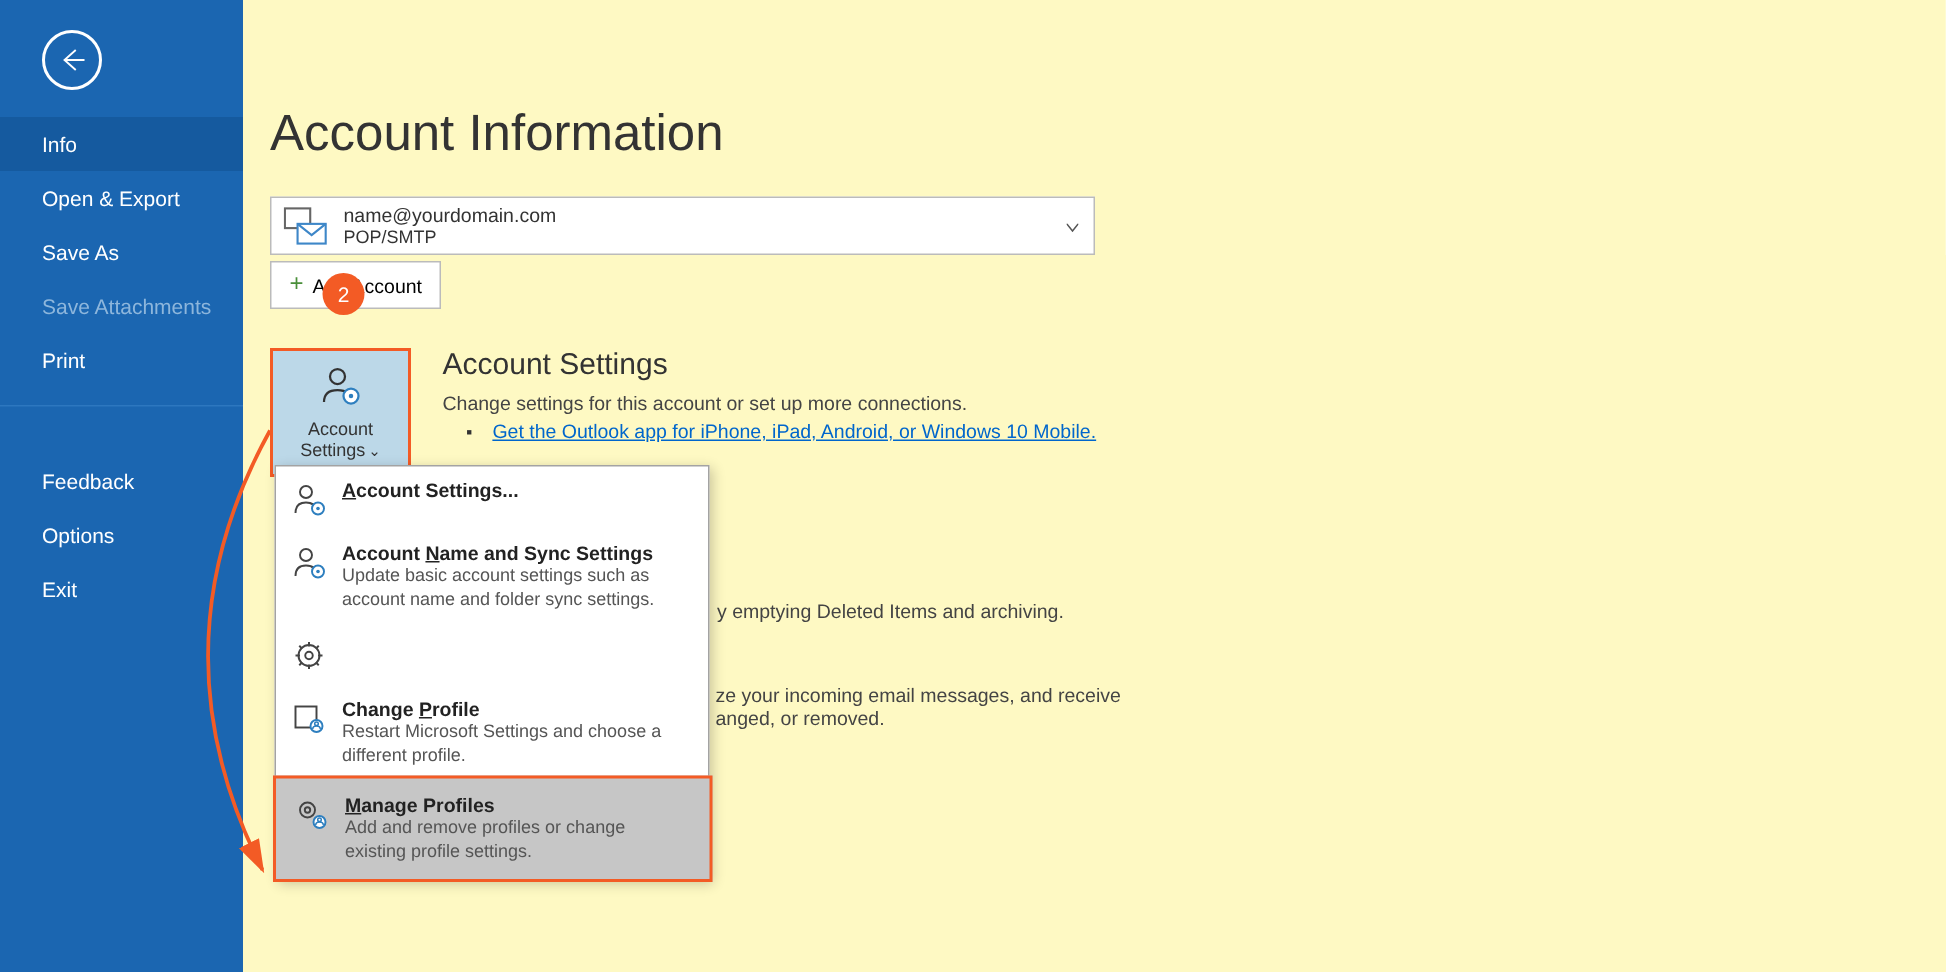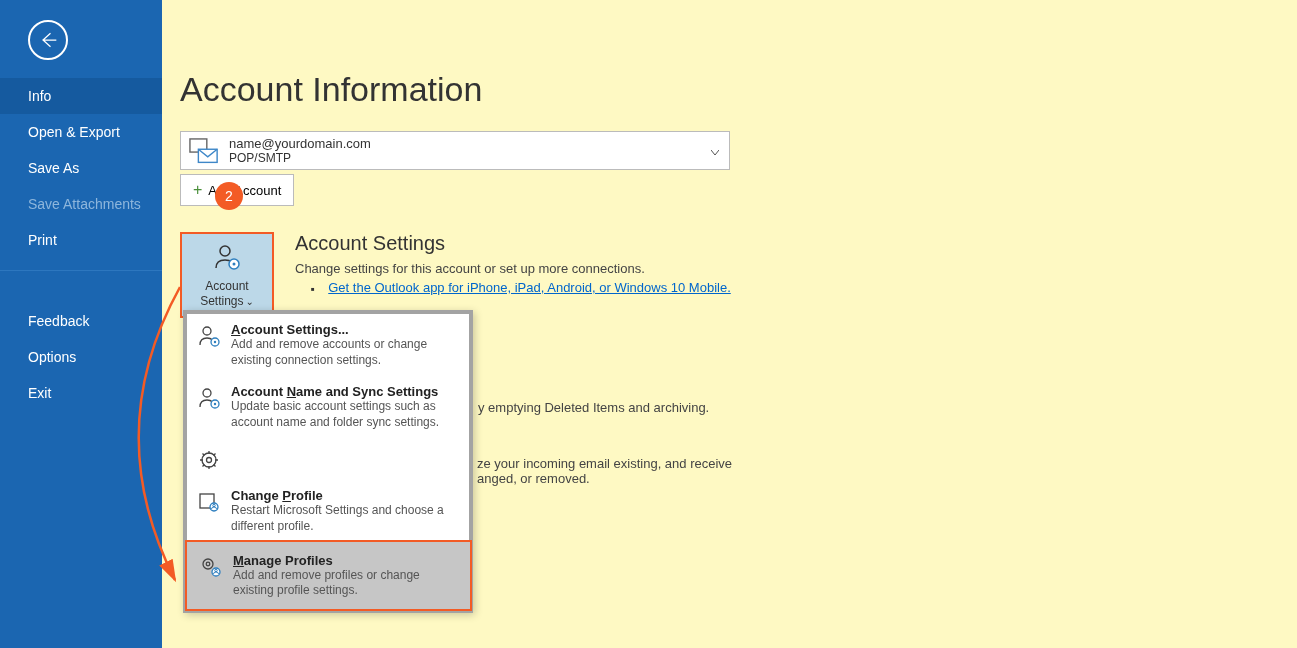--- a/index.html
+++ b/index.html
@@ -28,21 +28,21 @@
   .tile { border: 2.5px solid #f35b25; background: #bcd8e8; width: 94px; height: 86px; display: flex; flex-direction: column; align-items: center; justify-content: center; font-size: 12px; color: #333; text-align: center; line-height: 1.2; position: relative; }
   .tile .caret-dn { font-size: 10px; margin-left: 2px; }
   .tile-text { position: absolute; left: 115px; top: 0; width: 580px; }
   .tile-text h3 { font-size: 20px; font-weight: 400; color: #333; margin-bottom: 6px; }
   .tile-text .desc { font-size: 13px; color: #444; margin-bottom: 4px; }
   .tile-text .linkrow { font-size: 13px; margin-left: 16px; }
   .tile-text .linkrow::before { content: "■"; font-size: 6px; color: #333; margin-right: 10px; vertical-align: middle; }
   .tile-text a { color: #0066cc; text-decoration: underline; }
   .block2 { position: absolute; left: 180px; top: 356px; width: 560px; font-size: 13px; color: #444; margin-top: 42px; }
   .block3 { position: absolute; left: 180px; top: 450px; width: 560px; font-size: 13px; color: #444; }
-  .dropdown { position: absolute; left: 183px; top: 310px; width: 290px; background: #fff; border: 4px solid #a3a3a3; box-shadow: 2px 2px 8px rgba(0,0,0,0.2); z-index: 10; }
+  .dropdown { position: absolute; left: 183px; top: 310px; width: 290px; background: #fff; border: 1px solid #a3a3a3; box-shadow: 2px 2px 8px rgba(0,0,0,0.2); z-index: 10; }
   .dd-item { display: flex; padding: 8px 10px; gap: 10px; cursor: pointer; }
   .dd-item .dd-icon { width: 24px; height: 24px; flex-shrink: 0; margin-top: 2px; }
   .dd-item .dd-text .dd-title { font-size: 13px; font-weight: 600; color: #222; }
   .dd-item .dd-text .dd-desc { font-size: 12px; color: #555; line-height: 1.3; }
   .dd-item.hovered { background: #c6c6c6; }
   .dd-item.hovered-outline { border: 2.5px solid #f35b25; border-top: 2.5px solid #f35b25; margin: -2.5px; padding: 10.5px 12.5px; }
   .annot-badge { position: absolute; width: 28px; height: 28px; border-radius: 50%; background: #f35b25; color: #fff; font-size: 14px; display: flex; align-items: center; justify-content: center; z-index: 20; }
   svg.arrow-annot { position: absolute; z-index: 15; pointer-events: none; }
   .underline-letter { text-decoration: underline; }
 </style>
@@ -137,35 +137,34 @@
       <div class="desc">Change settings for this account or set up more connections.</div>
       <div class="linkrow">
         <a href="#">Get the Outlook app for iPhone, iPad, Android, or Windows 10 Mobile.</a>
       </div>
     </div>
   </div>
 </div>
 
 <div class="block2" style="left:478px; top:358px; width:400px; position:absolute; font-size:13px; color:#444;">y emptying Deleted Items and archiving.</div>
 <div class="block3" style="left:477px; top:456px; width:400px; position:absolute; font-size:13px; color:#444;">
-  <div>ze your incoming email existing, and receive</div>
+  <div>ze your incoming email messages, and receive</div>
   <div>anged, or removed.</div>
 </div>
 
 <div class="dropdown">
   <div class="dd-item">
     <span class="dd-icon"><svg viewBox="0 0 24 24">
           <circle cx="10" cy="7" r="4" fill="none" stroke="#444" stroke-width="1.3"></circle>
           <path d="M3 21 Q3 14 10 14 Q17 14 17 21" fill="none" stroke="#444" stroke-width="1.3"></path>
           <circle cx="18" cy="18" r="4" fill="#fff" stroke="#2e7fbf" stroke-width="1.3"></circle>
           <circle cx="18" cy="18" r="1.2" fill="#2e7fbf"></circle>
         </svg></span>
     <div class="dd-text">
         <div class="dd-title"><span class="underline-letter">A</span>ccount Settings...</div>
-        <div class="dd-desc">Add and remove accounts or change existing connection settings.</div>
       </div>
   </div>
   <div class="dd-item">
     <span class="dd-icon"><svg viewBox="0 0 24 24">
           <circle cx="10" cy="7" r="4" fill="none" stroke="#444" stroke-width="1.3"></circle>
           <path d="M3 21 Q3 14 10 14 Q17 14 17 21" fill="none" stroke="#444" stroke-width="1.3"></path>
           <circle cx="18" cy="18" r="4" fill="#fff" stroke="#2e7fbf" stroke-width="1.3"></circle>
           <circle cx="18" cy="18" r="1.2" fill="#2e7fbf"></circle>
         </svg></span>
     <div class="dd-text">

